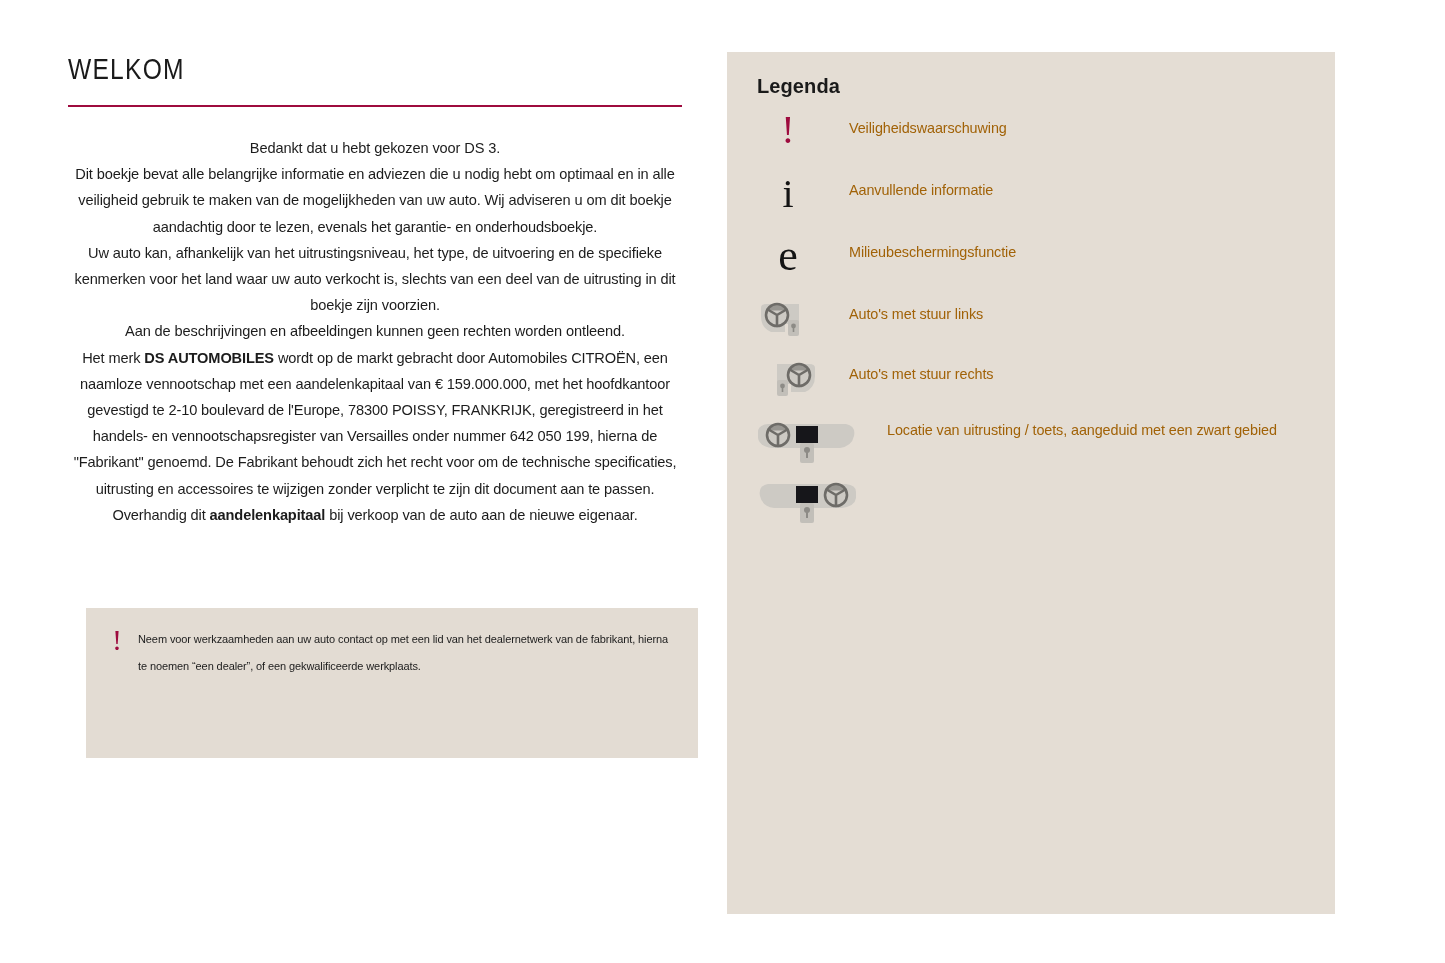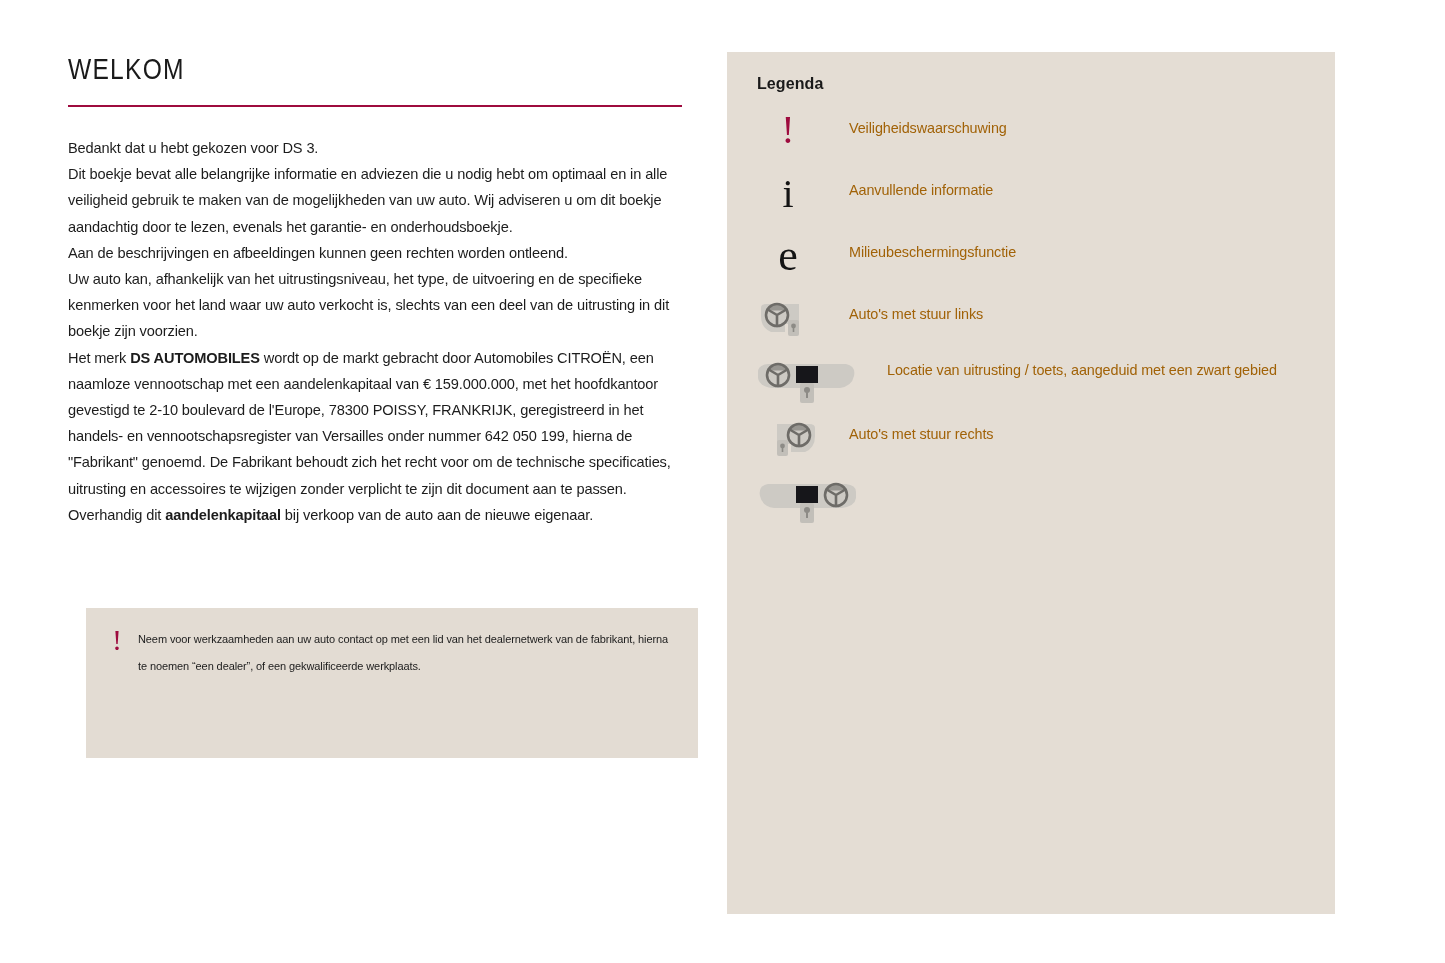--- a/index.html
+++ b/index.html
@@ -47,20 +47,21 @@
     background: #9e0b3e;
     width: 100%;
   }
 
   .body-text {
     margin-top: 28px;
     font-size: 14.6px;
     line-height: 26.2px;
     color: #1c1c1c;
     letter-spacing: -0.12px;
+    text-align: center;
   }
   .body-text p {
     margin: 0;
   }
   .body-text b {
     font-weight: 700;
   }
 
   
   .warning-box {
@@ -100,21 +101,21 @@
     top: 52px;
     width: 608px;
     height: 862px;
     background: #e4ddd4;
     box-sizing: border-box;
   }
   .legend-title {
     position: absolute;
     left: 30px;
     top: 23px;
-    font-size: 16px;
+    font-size: 20px;
     font-weight: 700;
     color: #1a1a1a;
     letter-spacing: 0.1px;
   }
   .legend-list {
     position: absolute;
     left: 0;
     top: 58px;
     width: 100%;
   }
@@ -179,22 +180,22 @@
 
 <div class="page">
 
   <div class="left-col">
     <h1 class="page-title">WELKOM</h1>
     <div class="title-rule"></div>
 
     <div class="body-text">
       <p>Bedankt dat u hebt gekozen voor DS 3.</p>
       <p>Dit boekje bevat alle belangrijke informatie en adviezen die u nodig hebt om optimaal en in alle veiligheid gebruik te maken van de mogelijkheden van uw auto. Wij adviseren u om dit boekje aandachtig door te lezen, evenals het garantie- en onderhoudsboekje.</p>
+      <p>Uw auto kan, afhankelijk van het uitrustingsniveau, het type, de uitvoering en de specifieke kenmerken voor het land waar uw auto verkocht is, slechts van een deel van de uitrusting in dit boekje zijn voorzien.</p>
       <p>Aan de beschrijvingen en afbeeldingen kunnen geen rechten worden ontleend.</p>
-      <p>Uw auto kan, afhankelijk van het uitrustingsniveau, het type, de uitvoering en de specifieke kenmerken voor het land waar uw auto verkocht is, slechts van een deel van de uitrusting in dit boekje zijn voorzien.</p>
       <p><span>Het merk </span><b>DS AUTOMOBILES</b><span> wordt op de markt gebracht door Automobiles CITROËN, een naamloze vennootschap met een aandelenkapitaal van € 159.000.000, met het hoofdkantoor gevestigd te 2-10 boulevard de l'Europe, 78300 POISSY, FRANKRIJK, geregistreerd in het handels- en vennootschapsregister van Versailles onder nummer 642 050 199, hierna de "Fabrikant" genoemd. De Fabrikant behoudt zich het recht voor om de technische specificaties, uitrusting en accessoires te wijzigen zonder verplicht te zijn dit document aan te passen.</span></p>
       <p><span>Overhandig dit </span><b>aandelenkapitaal</b><span> bij verkoop van de auto aan de nieuwe eigenaar.</span></p>
     </div>
   </div>
 
   <div class="warning-box">
     <div class="warning-inner">
       <div class="warn-bang">!</div>
       <div class="warn-text">Neem voor werkzaamheden aan uw auto contact op met een lid van het dealernetwerk van de fabrikant, hierna te noemen “een dealer”, of een gekwalificeerde werkplaats.</div>
     </div>
@@ -232,53 +233,53 @@
             <path d="M2,10 Q2,6 8,6 L40,6 L40,26 L26,26 L26,34 L12,34 Q2,30 2,18 Z" fill="#cdcac4"></path>
             <rect x="29" y="22" width="11" height="16" rx="2" fill="#c2bfb9"></rect>
             <circle cx="34.5" cy="28" r="2.4" fill="#8d8b86"></circle>
             <rect x="33.7" y="28" width="1.6" height="6" fill="#8d8b86"></rect>
             <circle cx="18" cy="17" r="11" fill="none" stroke="#6e6c68" stroke-width="2.6"></circle>
             <path d="M18,17 L18,28 M18,17 L8.6,11.5 M18,17 L27.4,11.5" stroke="#6e6c68" stroke-width="2.6" fill="none" stroke-linecap="round"></path>
             <path d="M8.5,12.5 A11,11 0 0,1 27.5,12.5 Z" fill="#6e6c68" opacity="0.55"></path>
           </svg>
         </div>
         <div class="legend-label">Auto's met stuur links</div>
-      </div>
-
-      <div class="legend-row r-loc1">
-        <div class="legend-icon">
-          <svg width="106" height="48" viewBox="0 0 106 48">
-            <path d="M4,14 Q4,7 14,6 L92,6 Q102,8 100,18 Q98,28 86,30 L18,30 Q5,28 4,20 Z" fill="#cdcac4"></path>
-            <rect x="42" y="8" width="22" height="17" fill="#16161a"></rect>
-            <rect x="46" y="25" width="14" height="20" rx="2" fill="#c2bfb9"></rect>
-            <circle cx="53" cy="32" r="3" fill="#8d8b86"></circle>
-            <rect x="52" y="32" width="2" height="8" fill="#8d8b86"></rect>
-            <circle cx="24" cy="17" r="11" fill="none" stroke="#6e6c68" stroke-width="2.6"></circle>
-            <path d="M24,17 L24,28 M24,17 L14.6,11.5 M24,17 L33.4,11.5" stroke="#6e6c68" stroke-width="2.6" fill="none" stroke-linecap="round"></path>
-            <path d="M14.5,12.5 A11,11 0 0,1 33.5,12.5 Z" fill="#6e6c68" opacity="0.55"></path>
-          </svg>
-        </div>
-        <div class="legend-label">Locatie van uitrusting / toets, aangeduid met een zwart gebied</div>
       </div>
 
       <div class="legend-row r-rhd">
         <div class="legend-icon">
           <svg width="58" height="42" viewBox="0 0 58 42">
             <g transform="translate(58,0) scale(-1,1)">
               <path d="M2,10 Q2,6 8,6 L40,6 L40,26 L26,26 L26,34 L12,34 Q2,30 2,18 Z" fill="#cdcac4"></path>
               <rect x="29" y="22" width="11" height="16" rx="2" fill="#c2bfb9"></rect>
               <circle cx="34.5" cy="28" r="2.4" fill="#8d8b86"></circle>
               <rect x="33.7" y="28" width="1.6" height="6" fill="#8d8b86"></rect>
               <circle cx="18" cy="17" r="11" fill="none" stroke="#6e6c68" stroke-width="2.6"></circle>
               <path d="M18,17 L18,28 M18,17 L8.6,11.5 M18,17 L27.4,11.5" stroke="#6e6c68" stroke-width="2.6" fill="none" stroke-linecap="round"></path>
               <path d="M8.5,12.5 A11,11 0 0,1 27.5,12.5 Z" fill="#6e6c68" opacity="0.55"></path>
             </g>
           </svg>
         </div>
         <div class="legend-label">Auto's met stuur rechts</div>
+      </div>
+
+      <div class="legend-row r-loc1">
+        <div class="legend-icon">
+          <svg width="106" height="48" viewBox="0 0 106 48">
+            <path d="M4,14 Q4,7 14,6 L92,6 Q102,8 100,18 Q98,28 86,30 L18,30 Q5,28 4,20 Z" fill="#cdcac4"></path>
+            <rect x="42" y="8" width="22" height="17" fill="#16161a"></rect>
+            <rect x="46" y="25" width="14" height="20" rx="2" fill="#c2bfb9"></rect>
+            <circle cx="53" cy="32" r="3" fill="#8d8b86"></circle>
+            <rect x="52" y="32" width="2" height="8" fill="#8d8b86"></rect>
+            <circle cx="24" cy="17" r="11" fill="none" stroke="#6e6c68" stroke-width="2.6"></circle>
+            <path d="M24,17 L24,28 M24,17 L14.6,11.5 M24,17 L33.4,11.5" stroke="#6e6c68" stroke-width="2.6" fill="none" stroke-linecap="round"></path>
+            <path d="M14.5,12.5 A11,11 0 0,1 33.5,12.5 Z" fill="#6e6c68" opacity="0.55"></path>
+          </svg>
+        </div>
+        <div class="legend-label">Locatie van uitrusting / toets, aangeduid met een zwart gebied</div>
       </div>
 
       <div class="legend-row r-loc2">
         <div class="legend-icon">
           <svg width="106" height="48" viewBox="0 0 106 48">
             <g transform="translate(106,0) scale(-1,1)">
               <path d="M4,14 Q4,7 14,6 L92,6 Q102,8 100,18 Q98,28 86,30 L18,30 Q5,28 4,20 Z" fill="#cdcac4"></path>
               <rect x="42" y="8" width="22" height="17" fill="#16161a"></rect>
               <rect x="46" y="25" width="14" height="20" rx="2" fill="#c2bfb9"></rect>
               <circle cx="53" cy="32" r="3" fill="#8d8b86"></circle>

